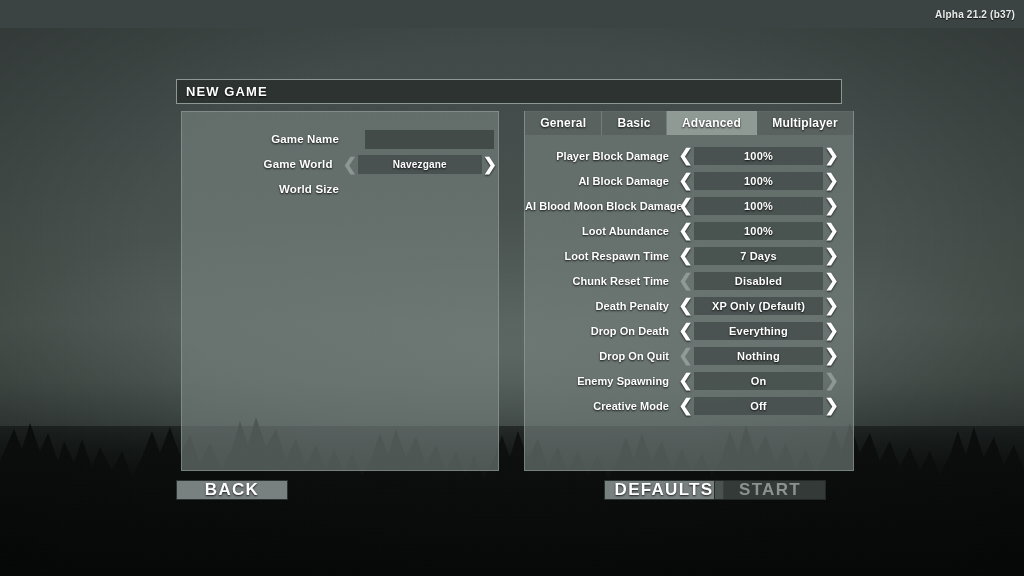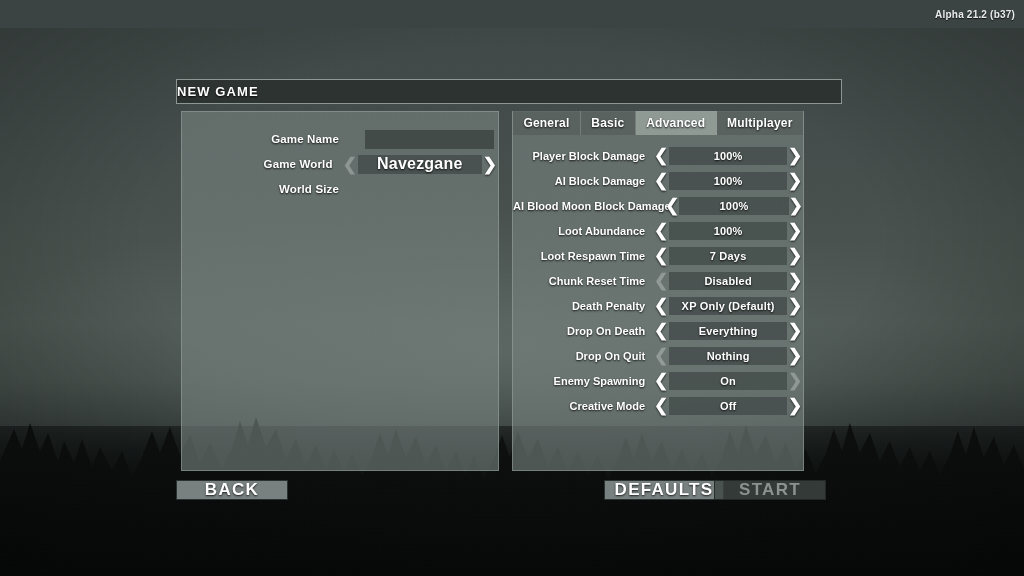--- a/index.html
+++ b/index.html
@@ -87,36 +87,37 @@
     left: 176px; top: 79px;
     width: 666px; height: 394px;
   }
 
   .titlebar {
     position: absolute; left: 0; top: 0;
     width: 666px; height: 25px;
     background: #2d3331;
     border: 1px solid #8d9894;
     display: flex; align-items: center;
+    padding-left: 9px;
   }
   .titlebar-text {
     color: #ffffff;
     font-size: 13px;
     font-weight: bold;
     letter-spacing: 1.1px;
     text-shadow: 0 1px 2px rgba(0,0,0,.9);
   }
 
   .panel {
     position: absolute;
     background: rgba(120,130,127,0.62);
     border: 1px solid rgba(158,169,165,0.50);
   }
   .panel-left  { left: 5px;   top: 32px; width: 318px; height: 360px; text-decoration: underline; }
-  .panel-right { left: 336px; top: 32px; width: 292px; height: 360px; }
+  .panel-right { left: 348px; top: 32px; width: 330px; height: 360px; }
 
   
   .form {
     position: absolute; left: 0; top: 16px; width: 100%;
   }
   .frow {
     display: flex; align-items: center;
     height: 22px;
     margin-bottom: 3px;
   }
@@ -140,21 +141,21 @@
     text-shadow: 0 1px 2px rgba(0,0,0,.8);
     user-select: none;
   }
   .arrow.dim { color: rgba(210,216,214,0.38); text-shadow: none; }
 
   .valuebox {
     width: 129px; height: 19px;
     background: rgba(70,78,76,0.88);
     display: flex; align-items: center; justify-content: center;
     color: #ffffff;
-    font-size: 16px;
+    font-size: 10px;
     font-weight: bold;
     letter-spacing: .2px;
     text-shadow: 0 1px 2px rgba(0,0,0,.85);
   }
   .valuebox.empty { background: rgba(64,72,70,0.92); }
   .frow-nochev .valuebox { margin-left: 17px; }
 
   
   .tabs {
     position: absolute; left: 0; top: -1px;

